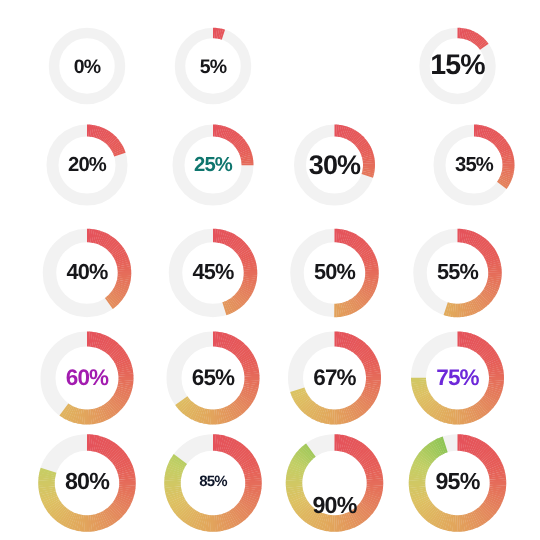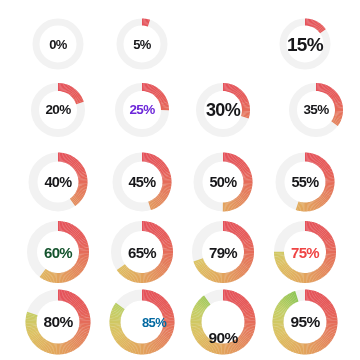--- a/index.html
+++ b/index.html
@@ -152,21 +152,21 @@
         <path class="arc" d="M 54.49 23.56 A 23 23 0 0 1 55.07 24.77" stroke="#e65c58" stroke-width="8"></path>
         <path class="arc" d="M 55.01 24.65 A 23 23 0 0 1 55.52 25.89" stroke="#e65e58" stroke-width="8"></path>
         <path class="arc" d="M 55.47 25.76 A 23 23 0 0 1 55.92 27.03" stroke="#e66058" stroke-width="8"></path>
         <path class="arc" d="M 55.87 26.89 A 23 23 0 0 1 56.25 28.18" stroke="#e66259" stroke-width="8"></path>
         <path class="arc" d="M 56.22 28.05 A 23 23 0 0 1 56.53 29.36" stroke="#e66459" stroke-width="8"></path>
         <path class="arc" d="M 56.50 29.22 A 23 23 0 0 1 56.74 30.54" stroke="#e66559" stroke-width="8"></path>
         <path class="arc" d="M 56.72 30.40 A 23 23 0 0 1 56.89 31.74" stroke="#e56759" stroke-width="8"></path>
         <path class="arc" d="M 56.87 31.60 A 23 23 0 0 1 56.98 32.94" stroke="#e56959" stroke-width="8"></path>
         <path class="arc" d="M 56.97 32.80 A 23 23 0 0 1 57.00 34.14" stroke="#e56b5a" stroke-width="8"></path>
       </svg>
-      <div class="gauge-label" style="font-size: 13.5px; color: #6d28d9; text-align: center;">25%</div>
+      <div class="gauge-label" style="font-size: 13.5px; color: #0f766e; text-align: center;">25%</div>
     </div>
     <div class="gauge" style="left: 223px; top: 110px; width: 68px; height: 68px;">
       <svg width="68" height="68" viewBox="0 0 68 68">
         <circle class="track" cx="34" cy="34" r="23" stroke-width="8" stroke="#f2f2f2"></circle>
         <path class="arc" d="M 34.00 11.00 A 23 23 0 0 1 35.34 11.04" stroke="#e5525b" stroke-width="8"></path>
         <path class="arc" d="M 35.20 11.03 A 23 23 0 0 1 36.54 11.14" stroke="#e5535b" stroke-width="8"></path>
         <path class="arc" d="M 36.40 11.13 A 23 23 0 0 1 37.74 11.31" stroke="#e5535b" stroke-width="8"></path>
         <path class="arc" d="M 37.60 11.28 A 23 23 0 0 1 38.92 11.53" stroke="#e5545b" stroke-width="8"></path>
         <path class="arc" d="M 38.78 11.50 A 23 23 0 0 1 40.09 11.82" stroke="#e5545a" stroke-width="8"></path>
         <path class="arc" d="M 39.95 11.78 A 23 23 0 0 1 41.24 12.17" stroke="#e5555a" stroke-width="8"></path>
@@ -573,21 +573,21 @@
         <path class="arc" d="M 34.93 64.68 A 26 26 0 0 1 33.44 64.40" stroke="#e2a95c" stroke-width="10"></path>
         <path class="arc" d="M 33.59 64.43 A 26 26 0 0 1 32.12 64.07" stroke="#e1aa5d" stroke-width="10"></path>
         <path class="arc" d="M 32.27 64.11 A 26 26 0 0 1 30.81 63.68" stroke="#e1ab5d" stroke-width="10"></path>
         <path class="arc" d="M 30.97 63.73 A 26 26 0 0 1 29.53 63.22" stroke="#e1ad5d" stroke-width="10"></path>
         <path class="arc" d="M 29.68 63.27 A 26 26 0 0 1 28.28 62.69" stroke="#e1ae5e" stroke-width="10"></path>
         <path class="arc" d="M 28.42 62.75 A 26 26 0 0 1 27.05 62.09" stroke="#e0af5e" stroke-width="10"></path>
         <path class="arc" d="M 27.20 62.17 A 26 26 0 0 1 25.86 61.44" stroke="#e0b15e" stroke-width="10"></path>
         <path class="arc" d="M 26.00 61.52 A 26 26 0 0 1 24.71 60.72" stroke="#e0b25f" stroke-width="10"></path>
         <path class="arc" d="M 24.84 60.81 A 26 26 0 0 1 23.59 59.94" stroke="#e0b35f" stroke-width="10"></path>
       </svg>
-      <div class="gauge-label" style="font-size: 15px; color: #14532d;">60%</div>
+      <div class="gauge-label" style="font-size: 15px; color: #a21caf;">60%</div>
     </div>
     <div class="gauge" style="left: 142px; top: 252px; width: 78px; height: 78px;">
       <svg width="78" height="78" viewBox="0 0 78 78">
         <circle class="track" cx="39" cy="39" r="26" stroke-width="10" stroke="#f2f2f2"></circle>
         <path class="arc" d="M 39.00 13.00 A 26 26 0 0 1 40.52 13.04" stroke="#e5525b" stroke-width="10"></path>
         <path class="arc" d="M 40.36 13.04 A 26 26 0 0 1 41.88 13.16" stroke="#e5535b" stroke-width="10"></path>
         <path class="arc" d="M 41.72 13.14 A 26 26 0 0 1 43.22 13.35" stroke="#e5535b" stroke-width="10"></path>
         <path class="arc" d="M 43.07 13.32 A 26 26 0 0 1 44.56 13.60" stroke="#e5545b" stroke-width="10"></path>
         <path class="arc" d="M 44.41 13.57 A 26 26 0 0 1 45.88 13.93" stroke="#e5545a" stroke-width="10"></path>
         <path class="arc" d="M 45.73 13.89 A 26 26 0 0 1 47.19 14.32" stroke="#e5555a" stroke-width="10"></path>
@@ -747,21 +747,21 @@
         <path class="arc" d="M 20.62 57.38 A 26 26 0 0 1 19.57 56.28" stroke="#dfb960" stroke-width="10"></path>
         <path class="arc" d="M 19.68 56.40 A 26 26 0 0 1 18.69 55.24" stroke="#deba60" stroke-width="10"></path>
         <path class="arc" d="M 18.79 55.36 A 26 26 0 0 1 17.87 54.15" stroke="#debc61" stroke-width="10"></path>
         <path class="arc" d="M 17.97 54.28 A 26 26 0 0 1 17.11 53.03" stroke="#debd61" stroke-width="10"></path>
         <path class="arc" d="M 17.19 53.16 A 26 26 0 0 1 16.40 51.86" stroke="#debe61" stroke-width="10"></path>
         <path class="arc" d="M 16.48 52.00 A 26 26 0 0 1 15.76 50.66" stroke="#ddc062" stroke-width="10"></path>
         <path class="arc" d="M 15.83 50.80 A 26 26 0 0 1 15.18 49.43" stroke="#ddc162" stroke-width="10"></path>
         <path class="arc" d="M 15.25 49.58 A 26 26 0 0 1 14.67 48.17" stroke="#dcc262" stroke-width="10"></path>
         <path class="arc" d="M 14.73 48.32 A 26 26 0 0 1 14.22 46.88" stroke="#dac362" stroke-width="10"></path>
       </svg>
-      <div class="gauge-label" style="font-size: 15px; color: rgb(23, 23, 26);">79%</div>
+      <div class="gauge-label" style="font-size: 15px; color: rgb(23, 23, 26);">67%</div>
     </div>
     <div class="gauge" style="left: 305px; top: 252px; width: 78px; height: 78px;">
       <svg width="78" height="78" viewBox="0 0 78 78">
         <circle class="track" cx="39" cy="39" r="26" stroke-width="10" stroke="#f2f2f2"></circle>
         <path class="arc" d="M 39.00 13.00 A 26 26 0 0 1 40.52 13.04" stroke="#e5525b" stroke-width="10"></path>
         <path class="arc" d="M 40.36 13.04 A 26 26 0 0 1 41.88 13.16" stroke="#e5535b" stroke-width="10"></path>
         <path class="arc" d="M 41.72 13.14 A 26 26 0 0 1 43.22 13.35" stroke="#e5535b" stroke-width="10"></path>
         <path class="arc" d="M 43.07 13.32 A 26 26 0 0 1 44.56 13.60" stroke="#e5545b" stroke-width="10"></path>
         <path class="arc" d="M 44.41 13.57 A 26 26 0 0 1 45.88 13.93" stroke="#e5545a" stroke-width="10"></path>
         <path class="arc" d="M 45.73 13.89 A 26 26 0 0 1 47.19 14.32" stroke="#e5555a" stroke-width="10"></path>
@@ -843,21 +843,21 @@
         <path class="arc" d="M 15.83 50.80 A 26 26 0 0 1 15.18 49.43" stroke="#ddc162" stroke-width="10"></path>
         <path class="arc" d="M 15.25 49.58 A 26 26 0 0 1 14.67 48.17" stroke="#dcc262" stroke-width="10"></path>
         <path class="arc" d="M 14.73 48.32 A 26 26 0 0 1 14.22 46.88" stroke="#dac362" stroke-width="10"></path>
         <path class="arc" d="M 14.27 47.03 A 26 26 0 0 1 13.85 45.58" stroke="#d8c363" stroke-width="10"></path>
         <path class="arc" d="M 13.89 45.73 A 26 26 0 0 1 13.54 44.25" stroke="#d7c463" stroke-width="10"></path>
         <path class="arc" d="M 13.57 44.41 A 26 26 0 0 1 13.30 42.91" stroke="#d5c563" stroke-width="10"></path>
         <path class="arc" d="M 13.32 43.07 A 26 26 0 0 1 13.13 41.56" stroke="#d4c663" stroke-width="10"></path>
         <path class="arc" d="M 13.14 41.72 A 26 26 0 0 1 13.03 40.20" stroke="#d2c763" stroke-width="10"></path>
         <path class="arc" d="M 13.04 40.36 A 26 26 0 0 1 13.00 38.84" stroke="#d1c863" stroke-width="10"></path>
       </svg>
-      <div class="gauge-label" style="font-size: 15px; color: #ef4444;">75%</div>
+      <div class="gauge-label" style="font-size: 15px; color: #6d28d9;">75%</div>
     </div>
     <div class="gauge" style="left: 58px; top: 322px; width: 82px; height: 82px;">
       <svg width="82" height="82" viewBox="0 0 82 82">
         <circle class="track" cx="41" cy="41" r="27" stroke-width="11" stroke="#f2f2f2"></circle>
         <path class="arc" d="M 41.00 14.00 A 27 27 0 0 1 42.58 14.05" stroke="#e5525b" stroke-width="11"></path>
         <path class="arc" d="M 42.41 14.04 A 27 27 0 0 1 43.99 14.17" stroke="#e5535b" stroke-width="11"></path>
         <path class="arc" d="M 43.82 14.15 A 27 27 0 0 1 45.39 14.36" stroke="#e5535b" stroke-width="11"></path>
         <path class="arc" d="M 45.22 14.33 A 27 27 0 0 1 46.77 14.62" stroke="#e5545b" stroke-width="11"></path>
         <path class="arc" d="M 46.61 14.59 A 27 27 0 0 1 48.15 14.96" stroke="#e5545a" stroke-width="11"></path>
         <path class="arc" d="M 47.99 14.92 A 27 27 0 0 1 49.50 15.37" stroke="#e5555a" stroke-width="11"></path>
@@ -1053,21 +1053,21 @@
         <path class="arc" d="M 14.33 36.78 A 27 27 0 0 1 14.62 35.23" stroke="#cacb64" stroke-width="11"></path>
         <path class="arc" d="M 14.59 35.39 A 27 27 0 0 1 14.96 33.85" stroke="#c9cc64" stroke-width="11"></path>
         <path class="arc" d="M 14.92 34.01 A 27 27 0 0 1 15.37 32.50" stroke="#c7cd64" stroke-width="11"></path>
         <path class="arc" d="M 15.32 32.66 A 27 27 0 0 1 15.85 31.17" stroke="#c6cd65" stroke-width="11"></path>
         <path class="arc" d="M 15.79 31.32 A 27 27 0 0 1 16.40 29.87" stroke="#c4ce65" stroke-width="11"></path>
         <path class="arc" d="M 16.33 30.02 A 27 27 0 0 1 17.02 28.60" stroke="#c2cf65" stroke-width="11"></path>
         <path class="arc" d="M 16.94 28.74 A 27 27 0 0 1 17.70 27.36" stroke="#bfce64" stroke-width="11"></path>
         <path class="arc" d="M 17.62 27.50 A 27 27 0 0 1 18.45 26.16" stroke="#bcce63" stroke-width="11"></path>
         <path class="arc" d="M 18.36 26.29 A 27 27 0 0 1 19.25 25.00" stroke="#b8cd62" stroke-width="11"></path>
       </svg>
-      <div class="gauge-label" style="font-size: 13px; color: #0369a1; margin-left: 12px;">85%</div>
+      <div class="gauge-label" style="font-size: 10px; color: #0f172a;">85%</div>
     </div>
     <div class="gauge" style="left: 223px; top: 322px; width: 82px; height: 82px;">
       <svg width="82" height="82" viewBox="0 0 82 82">
         <circle class="track" cx="41" cy="41" r="27" stroke-width="11" stroke="#f2f2f2"></circle>
         <path class="arc" d="M 41.00 14.00 A 27 27 0 0 1 42.58 14.05" stroke="#e5525b" stroke-width="11"></path>
         <path class="arc" d="M 42.41 14.04 A 27 27 0 0 1 43.99 14.17" stroke="#e5535b" stroke-width="11"></path>
         <path class="arc" d="M 43.82 14.15 A 27 27 0 0 1 45.39 14.36" stroke="#e5535b" stroke-width="11"></path>
         <path class="arc" d="M 45.22 14.33 A 27 27 0 0 1 46.77 14.62" stroke="#e5545b" stroke-width="11"></path>
         <path class="arc" d="M 46.61 14.59 A 27 27 0 0 1 48.15 14.96" stroke="#e5545a" stroke-width="11"></path>
         <path class="arc" d="M 47.99 14.92 A 27 27 0 0 1 49.50 15.37" stroke="#e5555a" stroke-width="11"></path>

